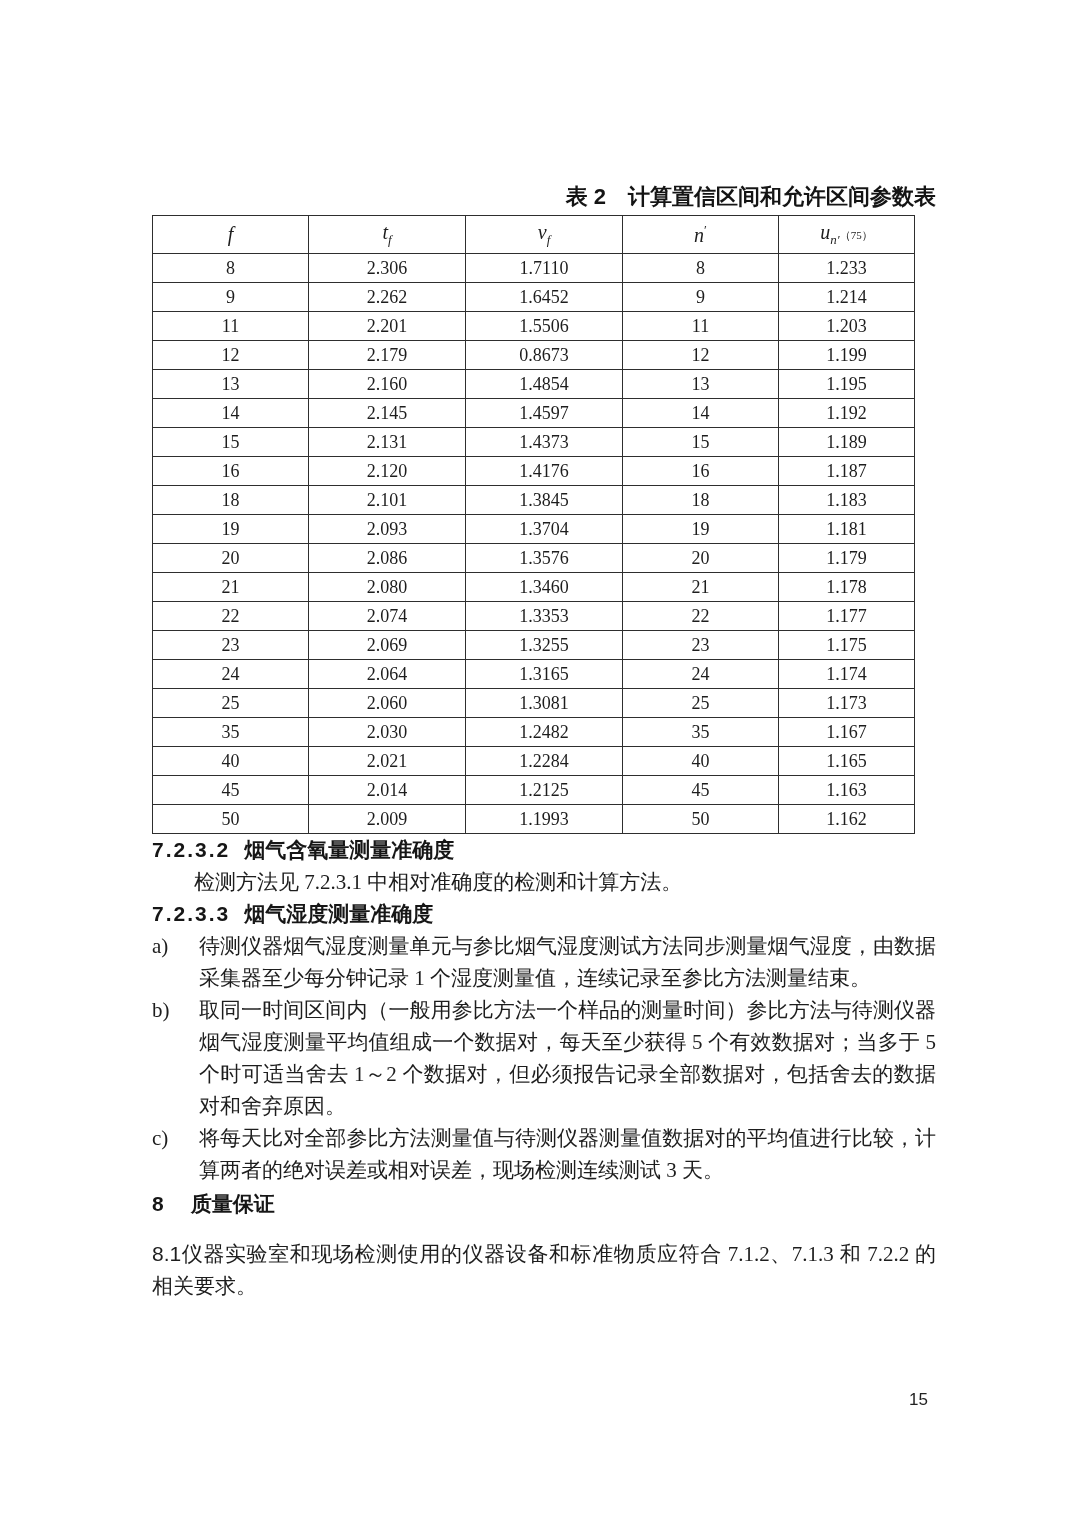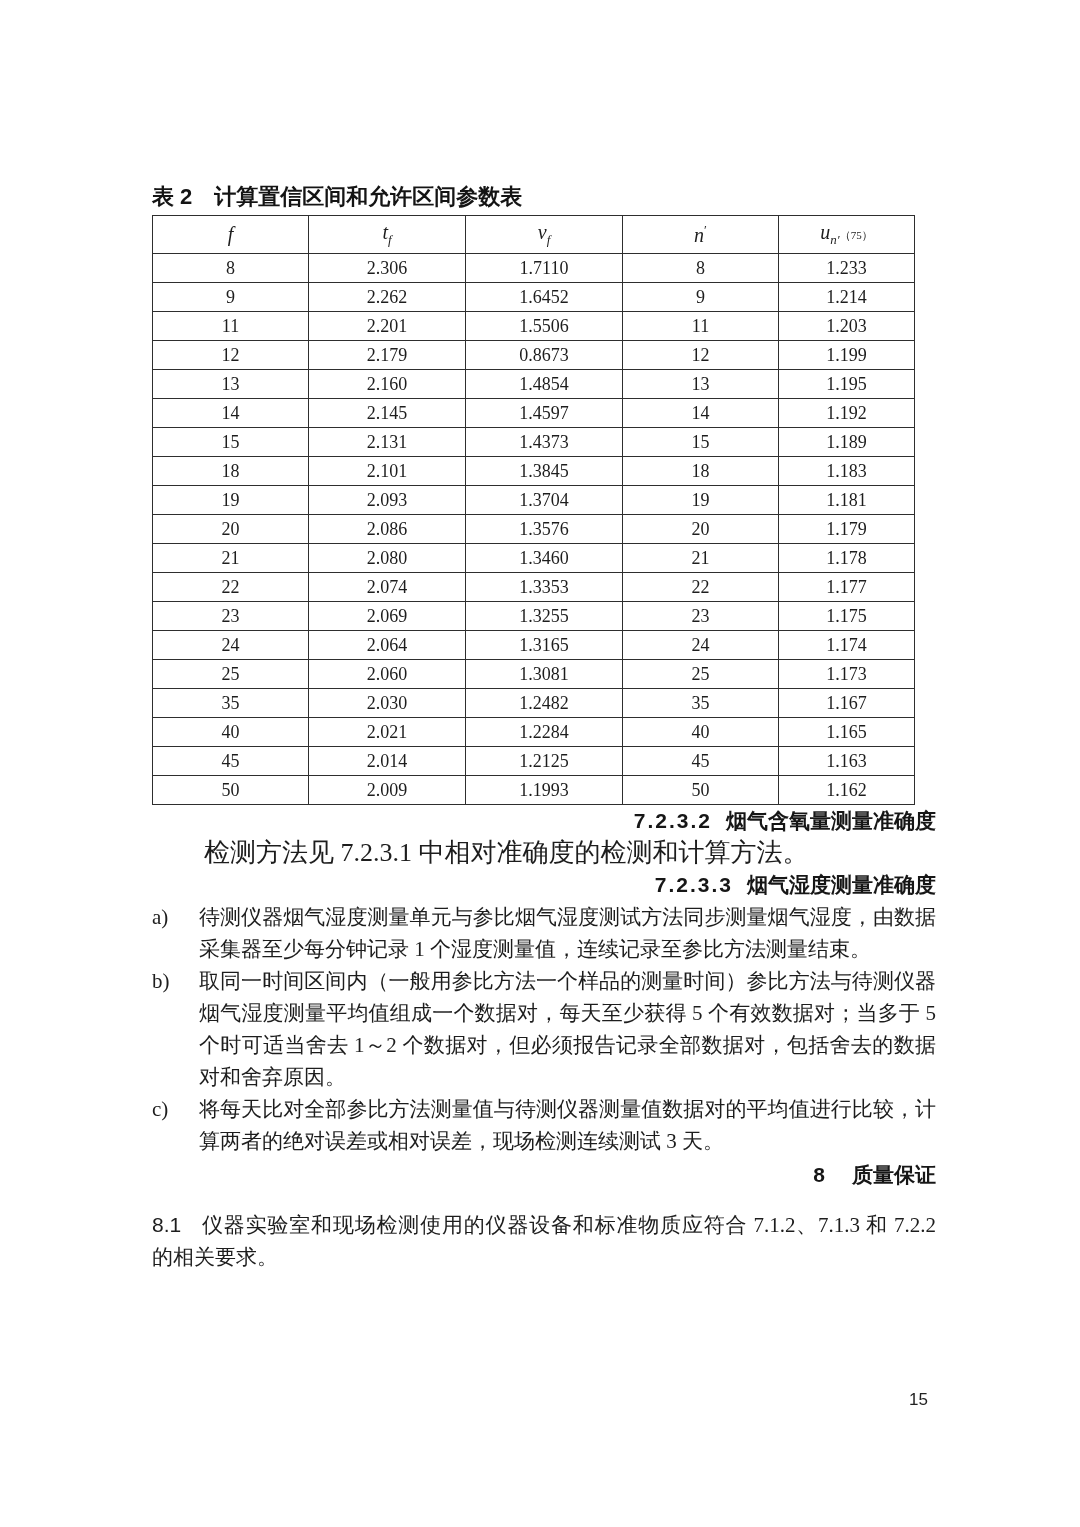--- a/index.html
+++ b/index.html
@@ -5,21 +5,21 @@
   html,body { margin:0; padding:0; background:#ffffff; }
   .page {
     position:relative; width:1080px; height:1527px; background:#ffffff;
     box-sizing:border-box; padding:183px 144px 0 152px;
     color:#1f1f1f; overflow:hidden;
   }
   
   .table-title {
     font-family:"Liberation Sans","DejaVu Sans",sans-serif;
     font-weight:700; font-size:22px; line-height:28px;
-    text-align:left; margin:0 0 4px 0; color:#141414;
+    text-align:right; margin:0 0 4px 0; color:#141414;
   }
   
   table.params-table {
     width:762px; border-collapse:collapse; table-layout:fixed;
     font-family:"Liberation Serif","DejaVu Serif",serif;
   }
   .params-table col.c1{width:156px}.params-table col.c2{width:157px}
   .params-table col.c3{width:157px}.params-table col.c4{width:156px}
   .params-table col.c5{width:136px}
   .params-table th, .params-table td {
@@ -28,39 +28,39 @@
   }
   .params-table th { height:37px; font-weight:normal; font-size:20px; }
   .params-table td { height:28px; font-size:18px; }
   .params-table .sym { font-style:italic; }
   .params-table sub { font-style:italic; font-size:13px; }
   .params-table sup { font-size:13px; }
   .params-table .suffix { font-style:normal; font-size:11px; }
   
   .sec-heading {
     font-family:"Liberation Sans","DejaVu Sans",sans-serif;
-    font-weight:700; font-size:21px; line-height:32px; color:#161616; margin:0;text-align:right;
+    font-weight:700; font-size:21px; line-height:32px; color:#161616; margin:0;
   }
   .sec-heading .num { letter-spacing:2px; margin-right:14px; }
   .sec-heading .num8 { letter-spacing:0; margin-right:27px; }
   .para-indent {
     font-family:"Liberation Serif","DejaVu Serif",serif;
-    font-size:26px; line-height:32px; margin:0; text-indent:2em; color:#1d1d1d;
+    font-size:21px; line-height:32px; margin:0; text-indent:2em; color:#1d1d1d;
   }
   .list-item { display:flex; font-family:"Liberation Serif","DejaVu Serif",serif;
     font-size:21px; line-height:32px; color:#1d1d1d; }
   .list-item .marker { flex:none; width:47px; }
   .list-item .text { flex:1; text-align:justify; }
   .s8 { margin-top:2px; }
   .p81 {
     font-family:"Liberation Serif","DejaVu Serif",serif;
     font-size:21px; line-height:32px; margin:18px 0 0 0;
     text-align:justify; color:#1d1d1d;
   }
-  .p81 .pnum { font-family:"Liberation Sans","DejaVu Sans",sans-serif; margin-right:20px; }
+  .p81 .pnum { font-family:"Liberation Sans","DejaVu Sans",sans-serif; }
   .page-number {
     position:absolute; top:1390px; right:152px;
     font-family:"Liberation Sans","DejaVu Sans",sans-serif;
     font-size:17px; color:#222;
   }
 </style>
 </head>
 <body>
 
 <div class="page">
@@ -128,20 +128,27 @@
           <td>1.192</td>
         </tr>
         <tr>
           <td>15</td>
           <td>2.131</td>
           <td>1.4373</td>
           <td>15</td>
           <td>1.189</td>
         </tr>
         <tr>
+          <td>16</td>
+          <td>2.120</td>
+          <td>1.4176</td>
+          <td>16</td>
+          <td>1.187</td>
+        </tr>
+        <tr>
           <td>18</td>
           <td>2.101</td>
           <td>1.3845</td>
           <td>18</td>
           <td>1.183</td>
         </tr>
         <tr>
           <td>19</td>
           <td>2.093</td>
           <td>1.3704</td>

